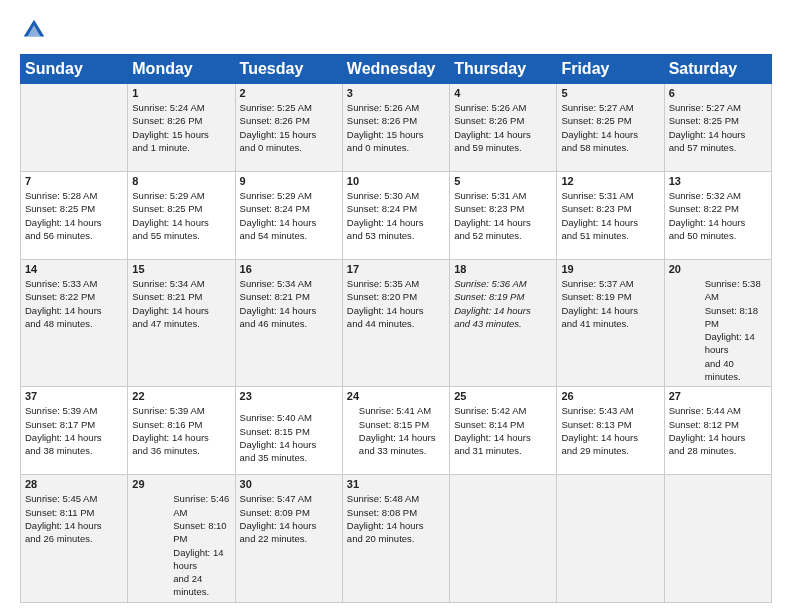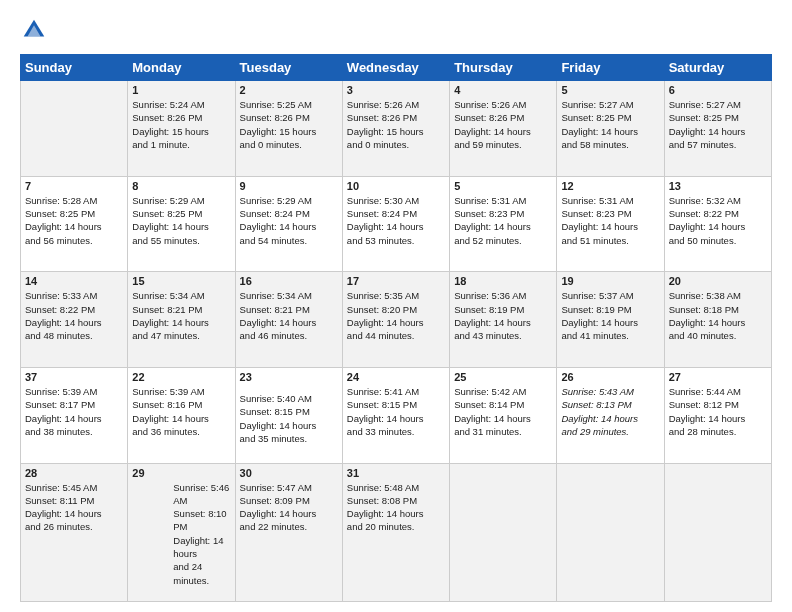--- a/index.html
+++ b/index.html
@@ -62,21 +62,21 @@
     }
     table {
       width: 100%;
       border-collapse: collapse;
       flex: 1;
       table-layout: fixed;
     }
     thead tr th {
       background-color: #1a5fb4;
       color: #fff;
-      font-size: 13px;
+      font-size: 16px;
       font-weight: bold;
       padding: 5px 4px;
       text-align: left;
       border: 1px solid #1a5fb4;
     }
     tbody tr td {
       border: 1px solid #ccc;
       vertical-align: top;
       padding: 3px 4px;
       font-size: 10px;
@@ -255,35 +255,35 @@
           </td>
           <td>
             <span class="date-num">17</span>
             <div class="cell-info" style="white-space: pre-line;">Sunrise: 5:35 AM
 Sunset: 8:20 PM
 Daylight: 14 hours
 and 44 minutes.</div>
           </td>
           <td>
             <span class="date-num">18</span>
-            <div class="cell-info" style="white-space: pre-line;">Sunrise: 5:36 AM
+            <div class="cell-info" style="white-space: pre-line; font-style: italic;">Sunrise: 5:36 AM
 Sunset: 8:19 PM
 Daylight: 14 hours
 and 43 minutes.</div>
           </td>
           <td>
             <span class="date-num">19</span>
             <div class="cell-info" style="white-space: pre-line;">Sunrise: 5:37 AM
 Sunset: 8:19 PM
 Daylight: 14 hours
 and 41 minutes.</div>
           </td>
           <td>
             <span class="date-num">20</span>
-            <div class="cell-info" style="white-space: pre-line;">Sunrise: 5:38 AM
+            <div class="cell-info" style="white-space: pre-line; margin-left: 36px;">Sunrise: 5:38 AM
 Sunset: 8:18 PM
 Daylight: 14 hours
 and 40 minutes.</div>
           </td>
         </tr>
         <tr>
           <td>
             <span class="date-num">37</span>
             <div class="cell-info" style="white-space: pre-line;">Sunrise: 5:39 AM
 Sunset: 8:17 PM
@@ -299,35 +299,35 @@
           </td>
           <td>
             <span class="date-num">23</span>
             <div class="cell-info" style="white-space: pre-line; margin-top: 9px;">Sunrise: 5:40 AM
 Sunset: 8:15 PM
 Daylight: 14 hours
 and 35 minutes.</div>
           </td>
           <td>
             <span class="date-num">24</span>
-            <div class="cell-info" style="white-space: pre-line;">Sunrise: 5:41 AM
+            <div class="cell-info" style="white-space: pre-line; margin-left: 12px;">Sunrise: 5:41 AM
 Sunset: 8:15 PM
 Daylight: 14 hours
 and 33 minutes.</div>
           </td>
           <td>
             <span class="date-num">25</span>
             <div class="cell-info" style="white-space: pre-line;">Sunrise: 5:42 AM
 Sunset: 8:14 PM
 Daylight: 14 hours
 and 31 minutes.</div>
           </td>
           <td>
             <span class="date-num">26</span>
-            <div class="cell-info" style="white-space: pre-line; font-style: italic;">Sunrise: 5:43 AM
+            <div class="cell-info" style="white-space: pre-line;">Sunrise: 5:43 AM
 Sunset: 8:13 PM
 Daylight: 14 hours
 and 29 minutes.</div>
           </td>
           <td>
             <span class="date-num">27</span>
             <div class="cell-info" style="white-space: pre-line;">Sunrise: 5:44 AM
 Sunset: 8:12 PM
 Daylight: 14 hours
 and 28 minutes.</div>

